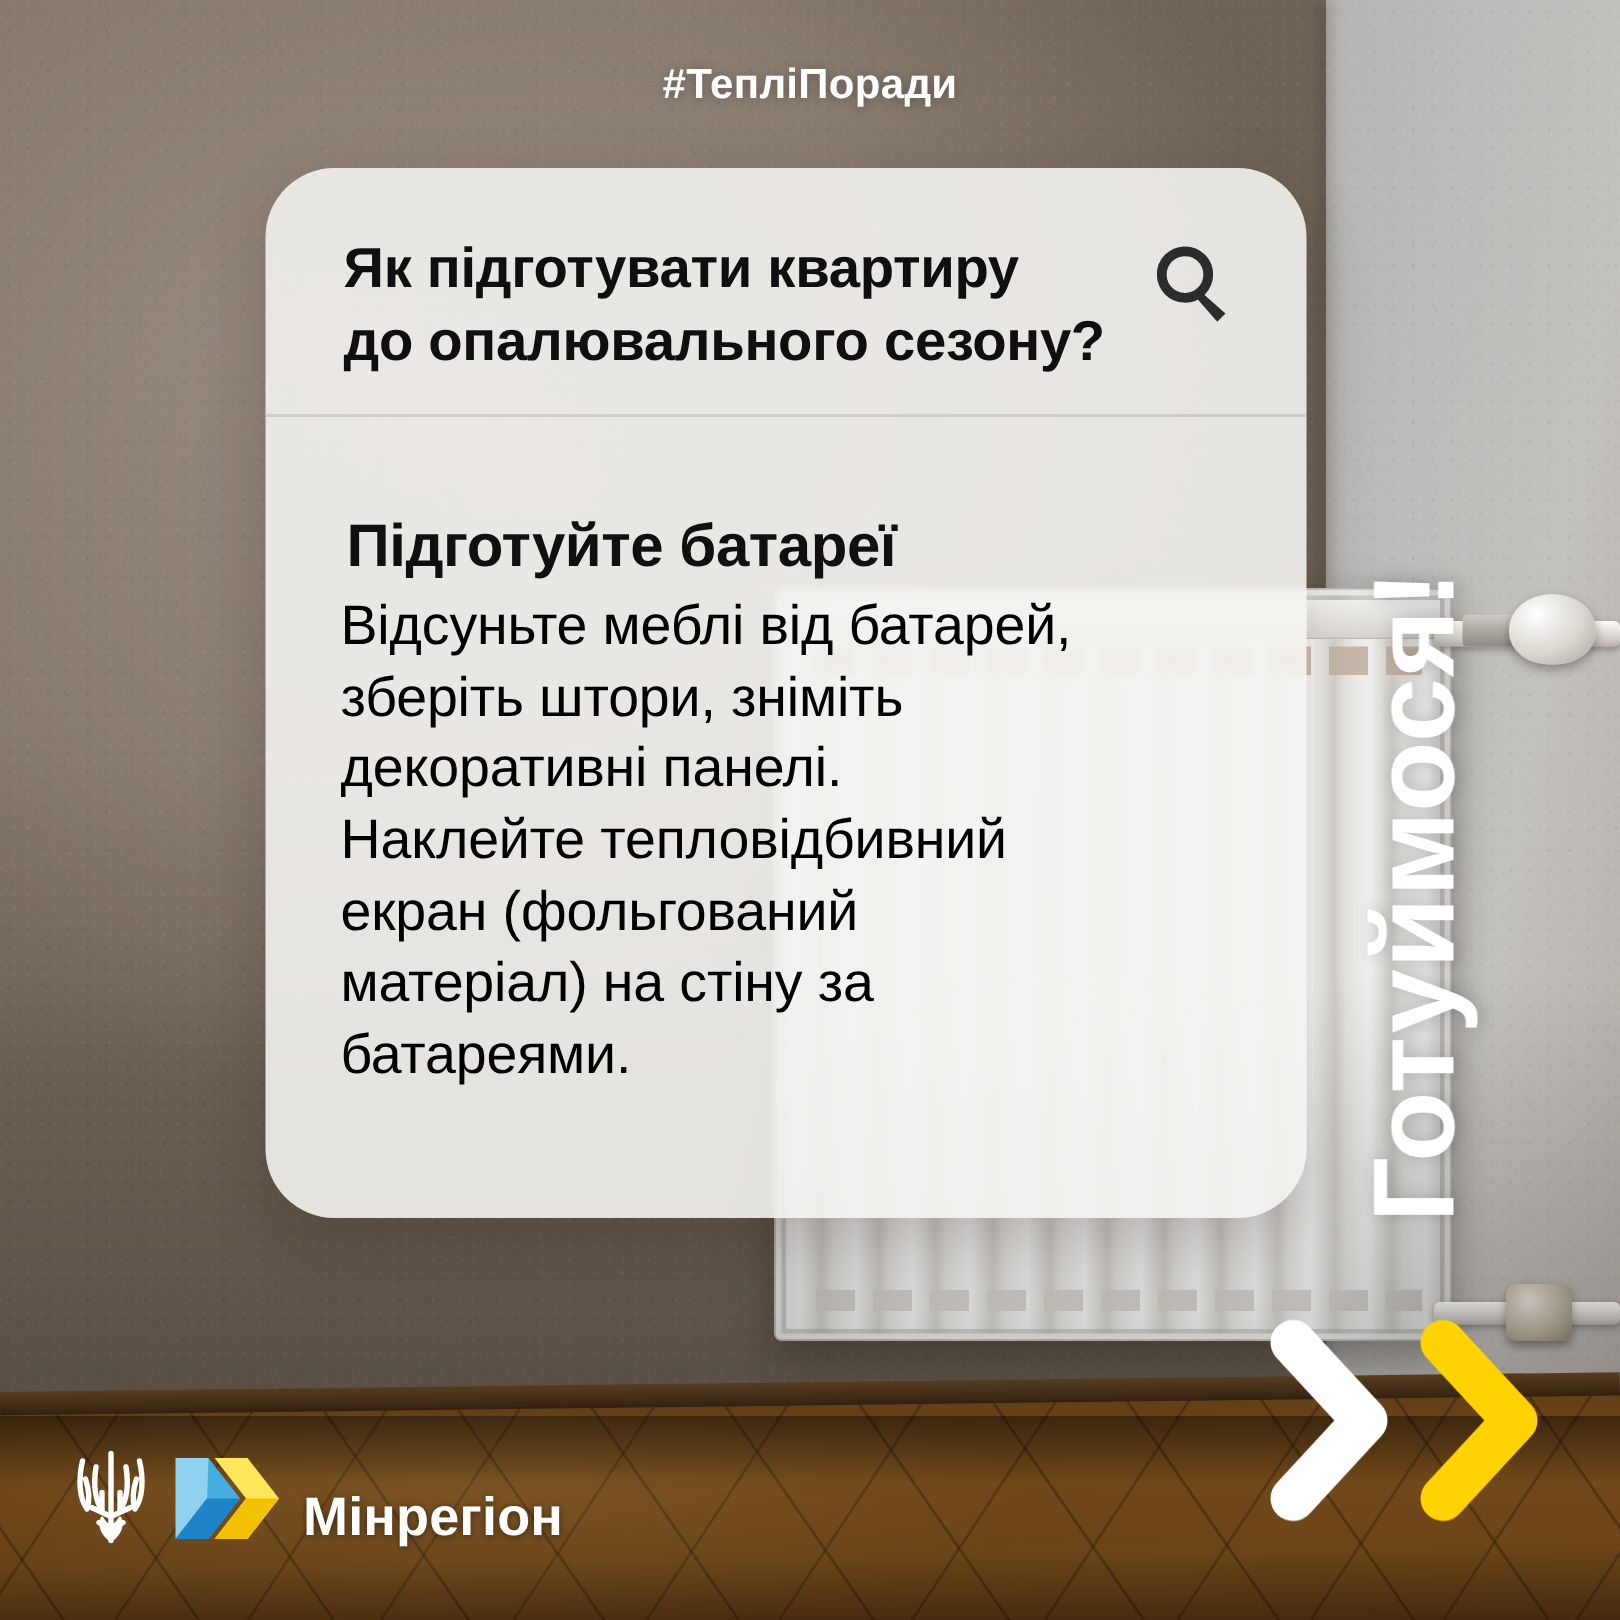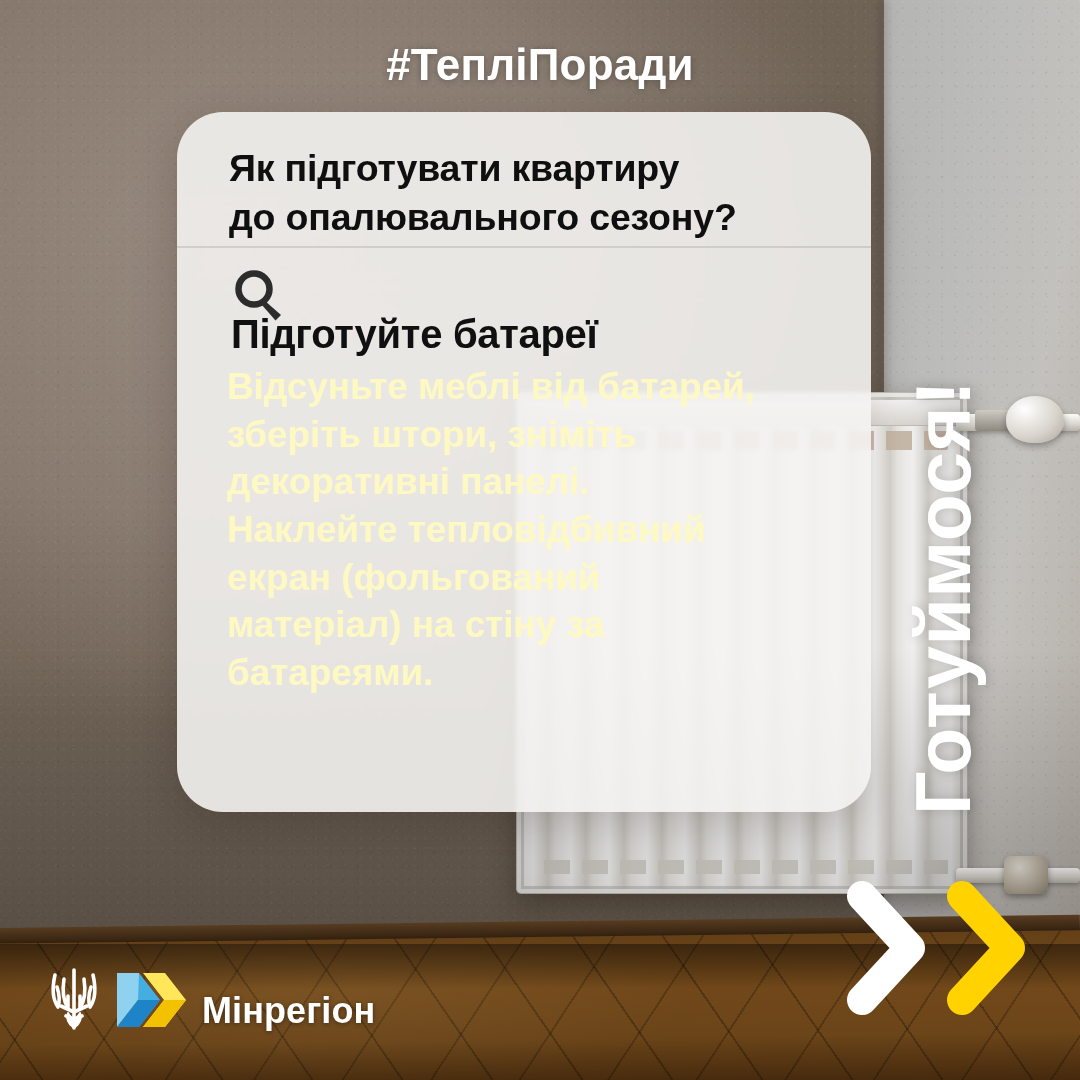--- a/index.html
+++ b/index.html
@@ -192,49 +192,48 @@
     position: absolute;
     left: 0; top: 40px;
     width: 1080px;
     display: flex;
     justify-content: center;
     gap: 100px;
     z-index: 6;
   }
   .hashtag {
     color: #ffffff;
-    font-size: 44px;
+    font-size: 28px;
     font-weight: 700;
     letter-spacing: .2px;
     text-shadow: 0 1px 7px rgba(0,0,0,.28);
     white-space: nowrap;
   }
 
   
   .card {
     position: absolute;
     left: 177px; top: 112px;
     width: 694px; height: 700px;
     border-radius: 46px;
     background: rgba(243,242,240,.90);
     backdrop-filter: blur(2px);
     box-shadow: 0 14px 44px rgba(30,20,12,.22);
     z-index: 5;
     overflow: hidden;
   }
   .card-header {
     position: relative;
-    height: 136px;
-    padding: 32px 34px 0 52px;
+    height: 166px;
+    padding: 42px 34px 0 52px;
     display: flex;
     align-items: flex-start;
     justify-content: space-between;
     gap: 18px;
     border-bottom: 2px solid rgba(150,148,144,.30);
-    flex-direction: column;
   }
   .card-title {
     margin: 0;
     font-size: 37.5px;
     font-weight: 700;
     line-height: 1.30;
     color: #0f0f0f;
     letter-spacing: -.2px;
     white-space: pre-line;
   }
@@ -251,23 +250,23 @@
     margin: 0 0 4px 4px;
     font-size: 40px;
     font-weight: 700;
     line-height: 1.22;
     color: #101010;
     letter-spacing: -.3px;
   }
   .body-text {
     margin: 0;
     font-size: 37px;
-    font-weight: 700;
+    font-weight: 400;
     line-height: 1.29;
-    color: #fef9c3;
+    color: #000000;
     letter-spacing: -.1px;
     white-space: pre-line;
   }
 
   
   .slogan {
     position: absolute;
     left: 0; top: 0;
     width: 710px;
     transform-origin: 0 0;

